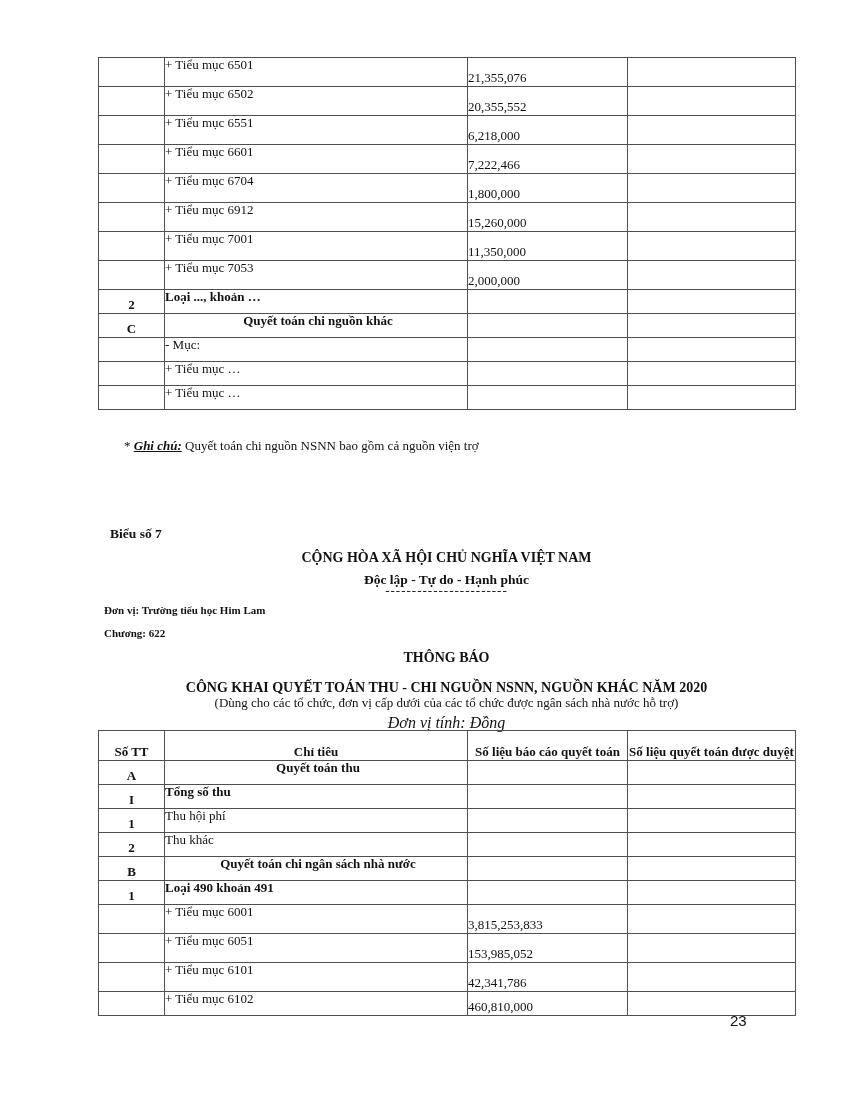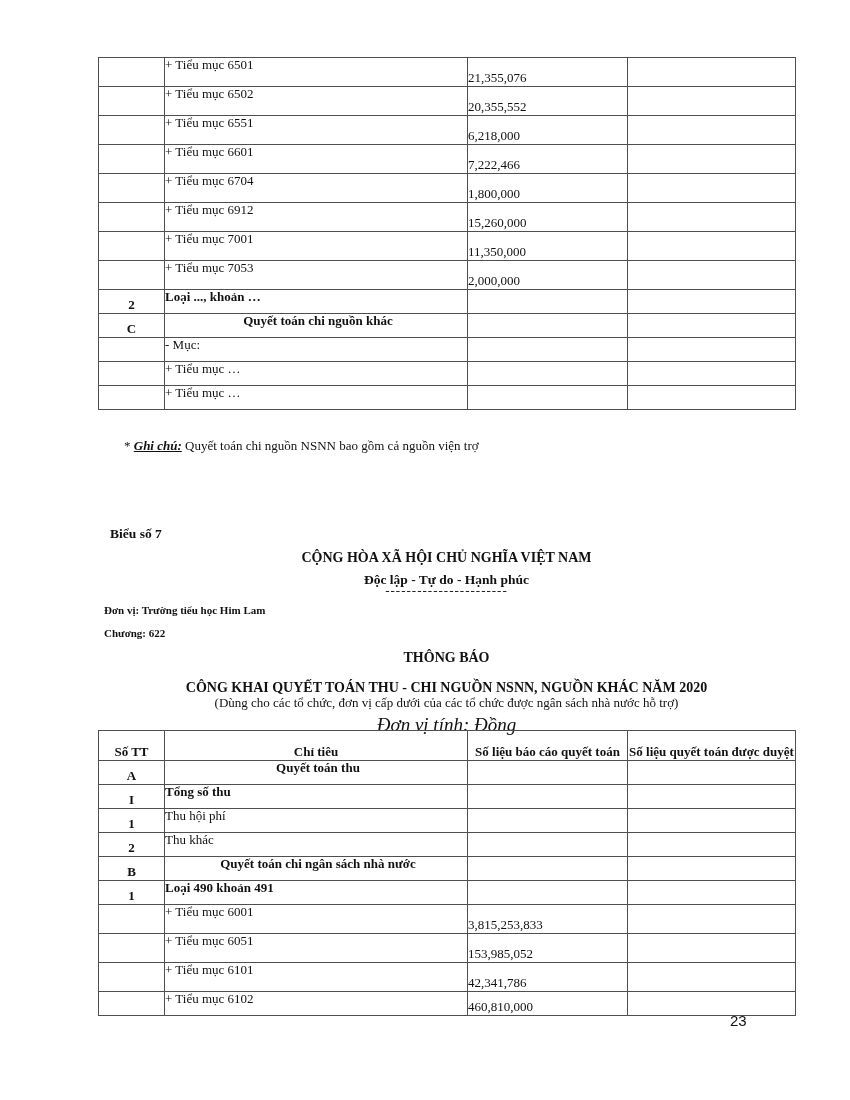--- a/index.html
+++ b/index.html
@@ -35,21 +35,21 @@
   .note .gclabel { font-weight:bold; font-style:italic; text-decoration:underline; }
   .bieu { font-weight:bold; font-size:13.5px;text-align:center; }
   .cwrap { left:98px; width:697px; text-align:center; }
   .nh1 { font-weight:bold; font-size:14px; }
   .nh2 { font-weight:bold; font-size:13.5px; }
   .dash { font-size:13px; letter-spacing:1px; }
   .orgline { font-weight:bold; font-size:11px; }
   .tb  { font-weight:bold; font-size:14px; }
   .ck  { font-weight:bold; font-size:14px; }
   .scope { font-size:13px; }
-  .dvt { font-style:italic; font-size:19px; }
+  .dvt { font-style:italic; font-size:16px; }
   .pagenum { font-family:"Liberation Sans","DejaVu Sans",sans-serif; font-size:15px; }
 </style>
 </head>
 <body>
 
 <div class="page">
 
   <table class="doc abs" style="left:98px; top:57px;">
     <colgroup>
         <col style="width:66px">

